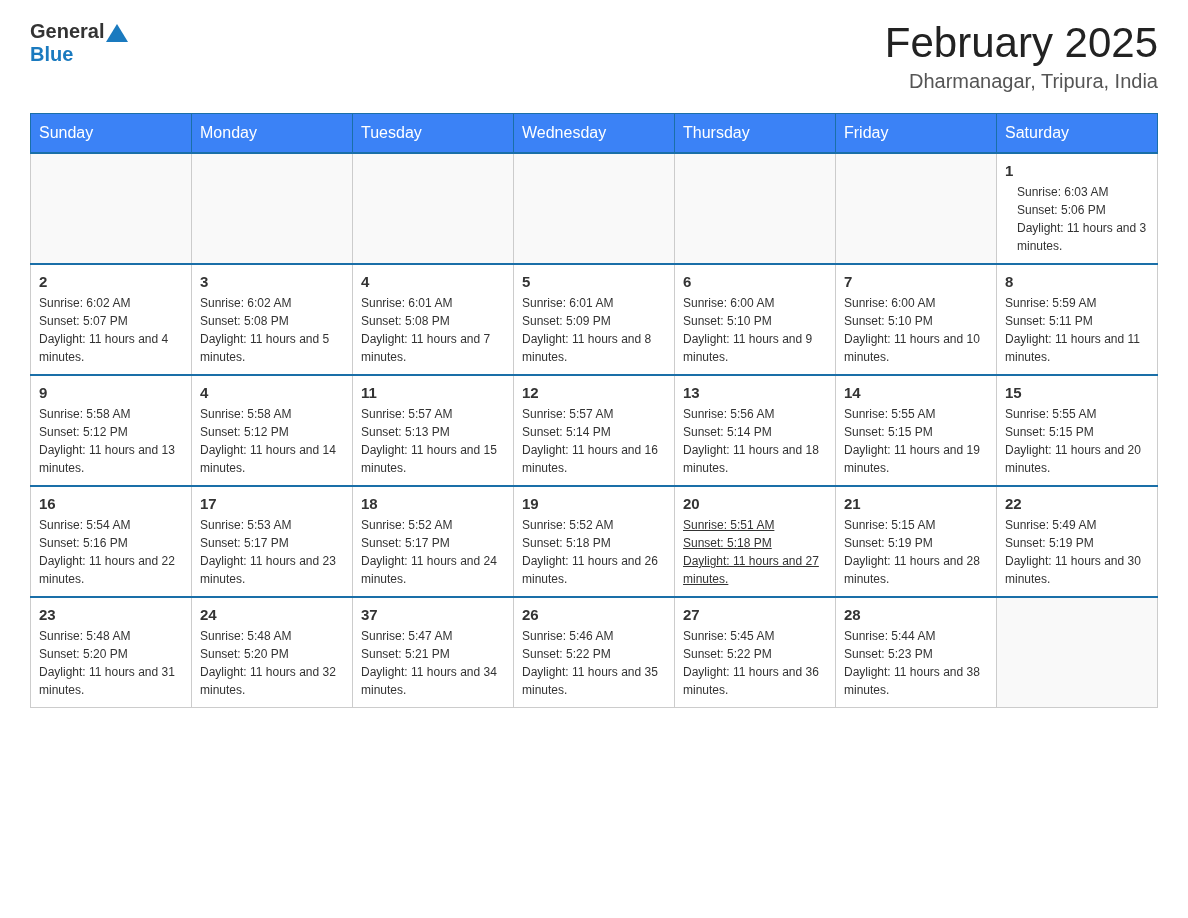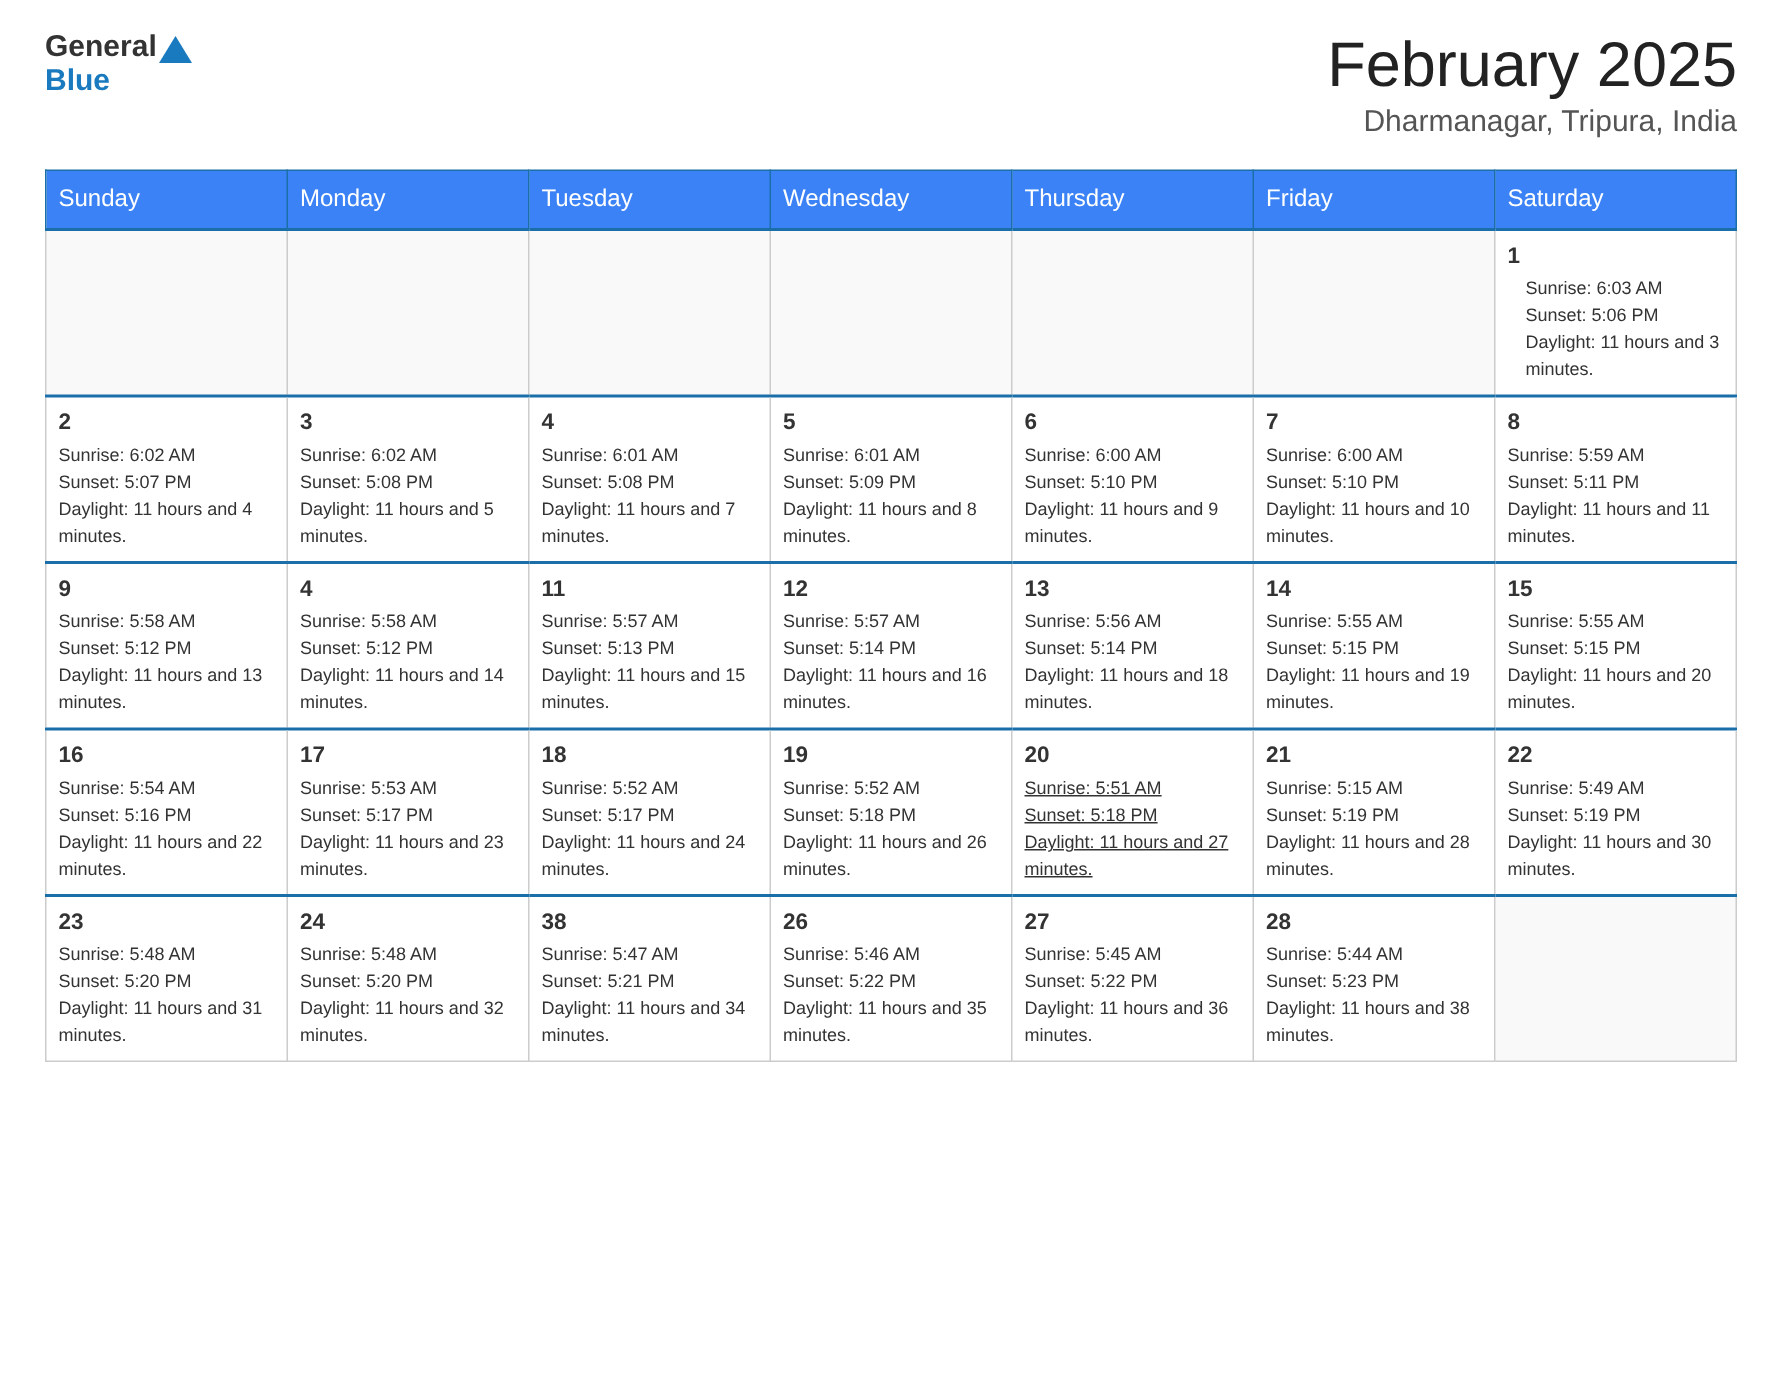--- a/index.html
+++ b/index.html
@@ -266,21 +266,21 @@
 Sunset: 5:20 PM
 Daylight: 11 hours and 31 minutes.</div>
         </td>
         <td>
           <span class="day-number">24</span>
           <div class="day-info" style="white-space: pre-line;">Sunrise: 5:48 AM
 Sunset: 5:20 PM
 Daylight: 11 hours and 32 minutes.</div>
         </td>
         <td>
-          <span class="day-number">38</span>
+          <span class="day-number">37</span>
           <div class="day-info" style="white-space: pre-line;">Sunrise: 5:47 AM
 Sunset: 5:21 PM
 Daylight: 11 hours and 34 minutes.</div>
         </td>
         <td>
           <span class="day-number">26</span>
           <div class="day-info" style="white-space: pre-line;">Sunrise: 5:46 AM
 Sunset: 5:22 PM
 Daylight: 11 hours and 35 minutes.</div>
         </td>

